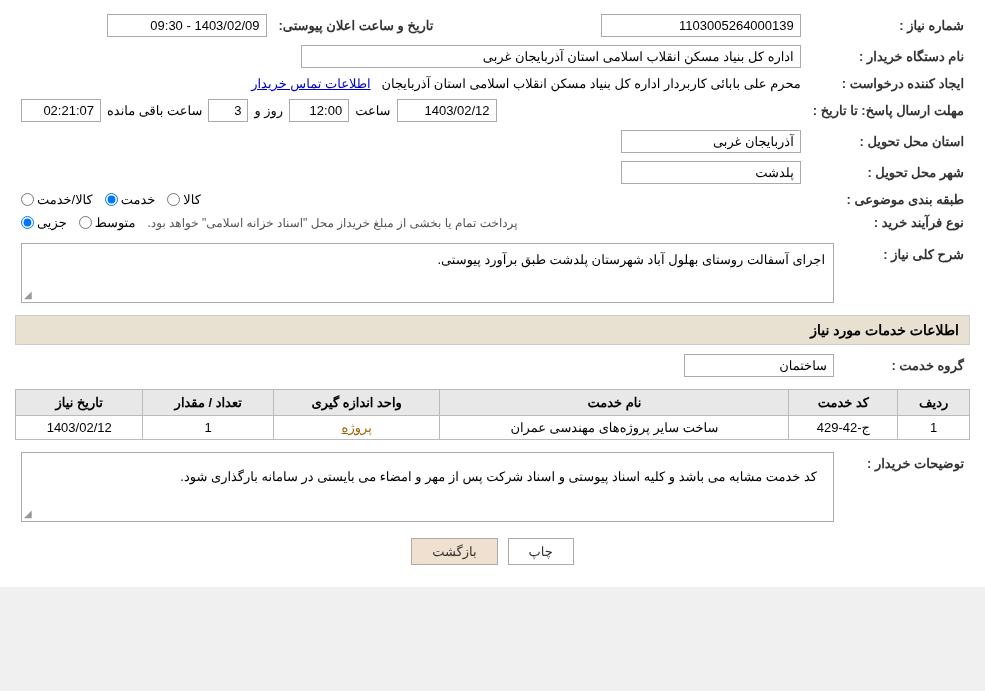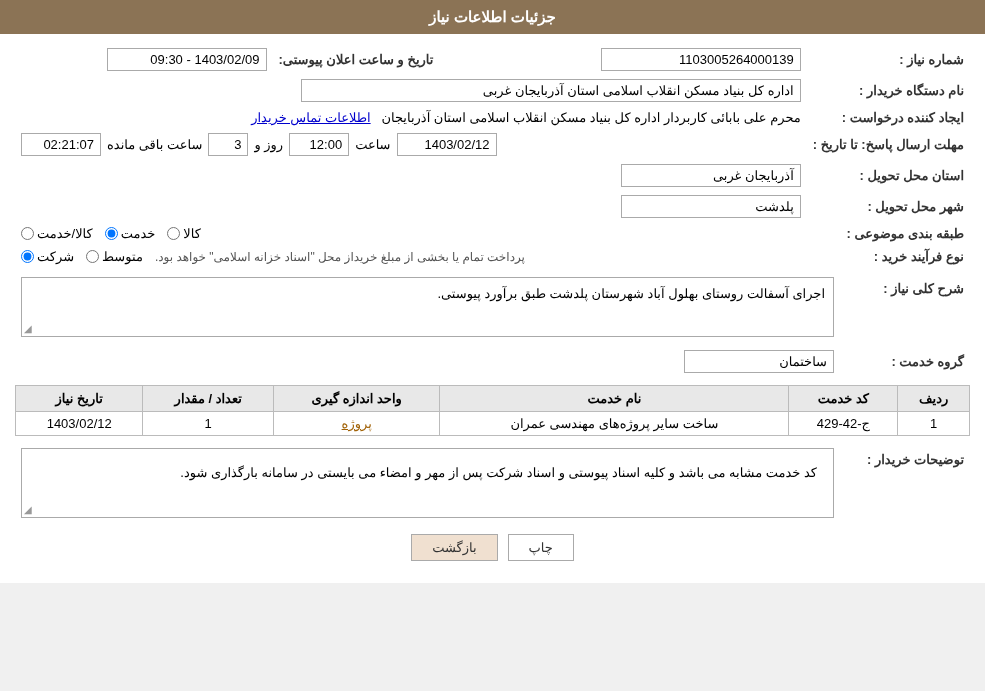--- a/index.html
+++ b/index.html
@@ -157,23 +157,20 @@
     .btn-back {
       background: #f0e0d0;
       color: #333;
     }
   </style>
 </head>
 <body>
 
 <div class="page-container">
 
-  <div class="header-bar">
-    <span>جزئیات اطلاعات نیاز</span>
-  </div>
 
   <div class="main-content">
 
     <table class="info-table">
       <tbody>
           <tr>
         <td class="label-cell">شماره نیاز :</td>
         <td class="value-cell">
           <span class="input-box" style="min-width:200px;">1103005264000139</span>
         </td>
@@ -245,21 +242,21 @@
       <tr>
         <td class="label-cell">نوع فرآیند خرید :</td>
         <td colspan="4" class="value-cell">
           <div class="radio-group">
             <span class="gray-text" style="font-size:12px;">پرداخت تمام یا بخشی از مبلغ خریداز محل "اسناد خزانه اسلامی" خواهد بود.</span>
             <div class="radio-item">
               <span>متوسط</span>
               <input type="radio" name="process" style="">
             </div>
             <div class="radio-item">
-              <span>شرکت</span>
+              <span>جزیی</span>
               <input type="radio" name="process" checked="" style="">
             </div>
           </div>
         </td>
       </tr>
     </tbody>
       </table>
 
     <table class="info-table">
       <tbody>
@@ -268,20 +265,21 @@
         <td class="value-cell">
           <div class="description-box">
             <span>اجرای آسفالت روستای بهلول آباد شهرستان پلدشت طبق برآورد پیوستی.</span>
             <span class="resize-icon">◢</span>
           </div>
         </td>
       </tr>
     </tbody>
       </table>
 
+    <div class="section-header">اطلاعات خدمات مورد نیاز</div>
 
     <table class="info-table">
       <tbody>
           <tr>
         <td class="label-cell">گروه خدمت :</td>
         <td class="value-cell">
           <span class="input-box" style="min-width:150px;margin-left:36px;">ساختمان</span>
         </td>
       </tr>
     </tbody>

